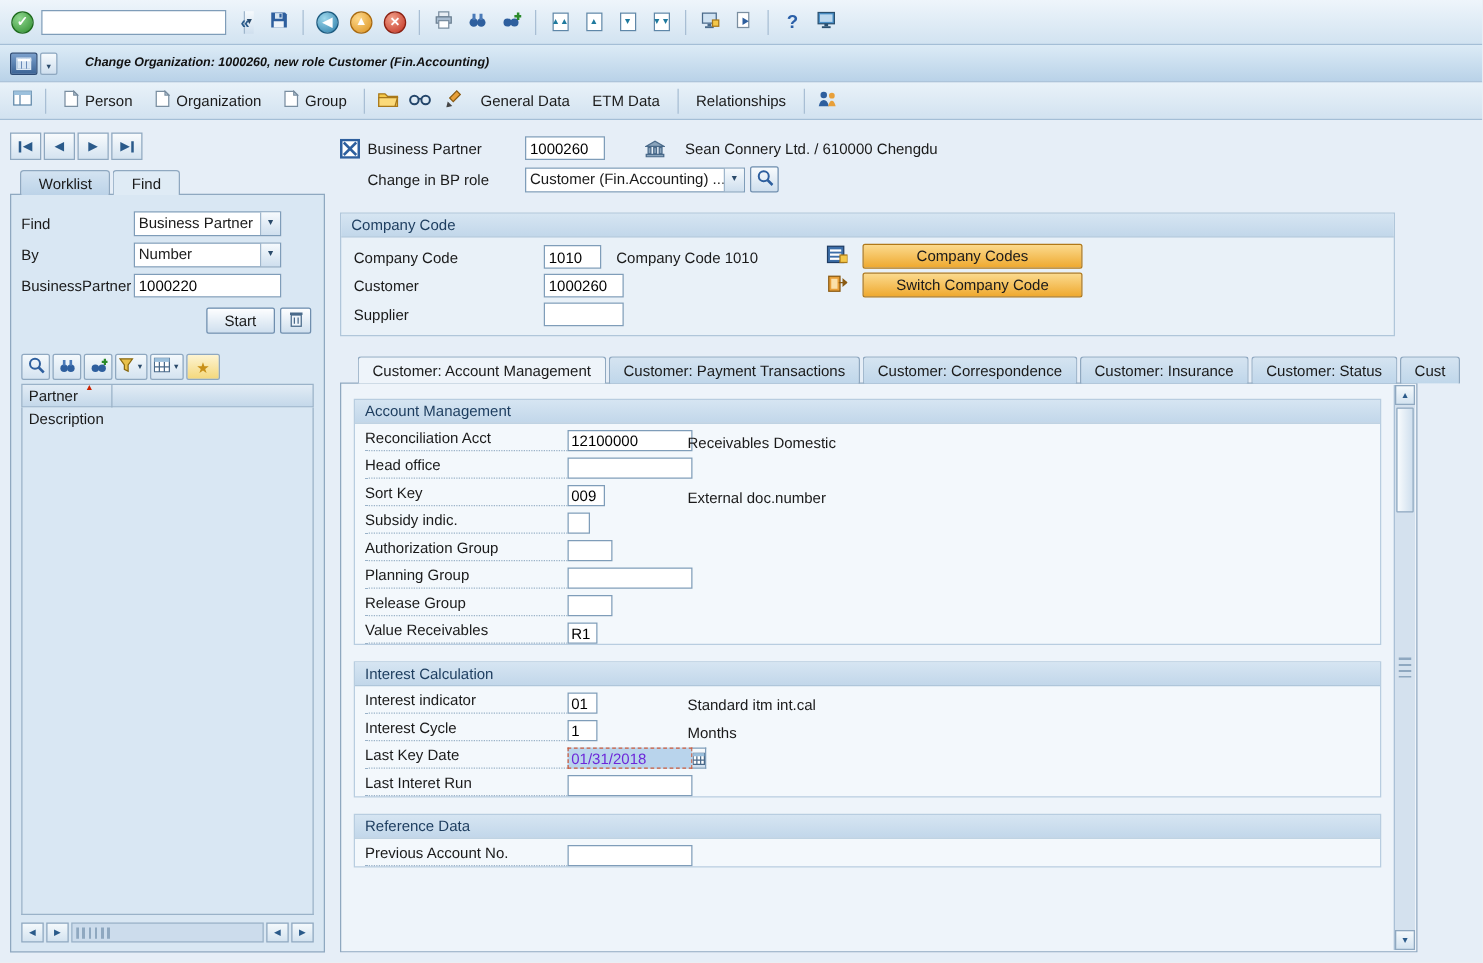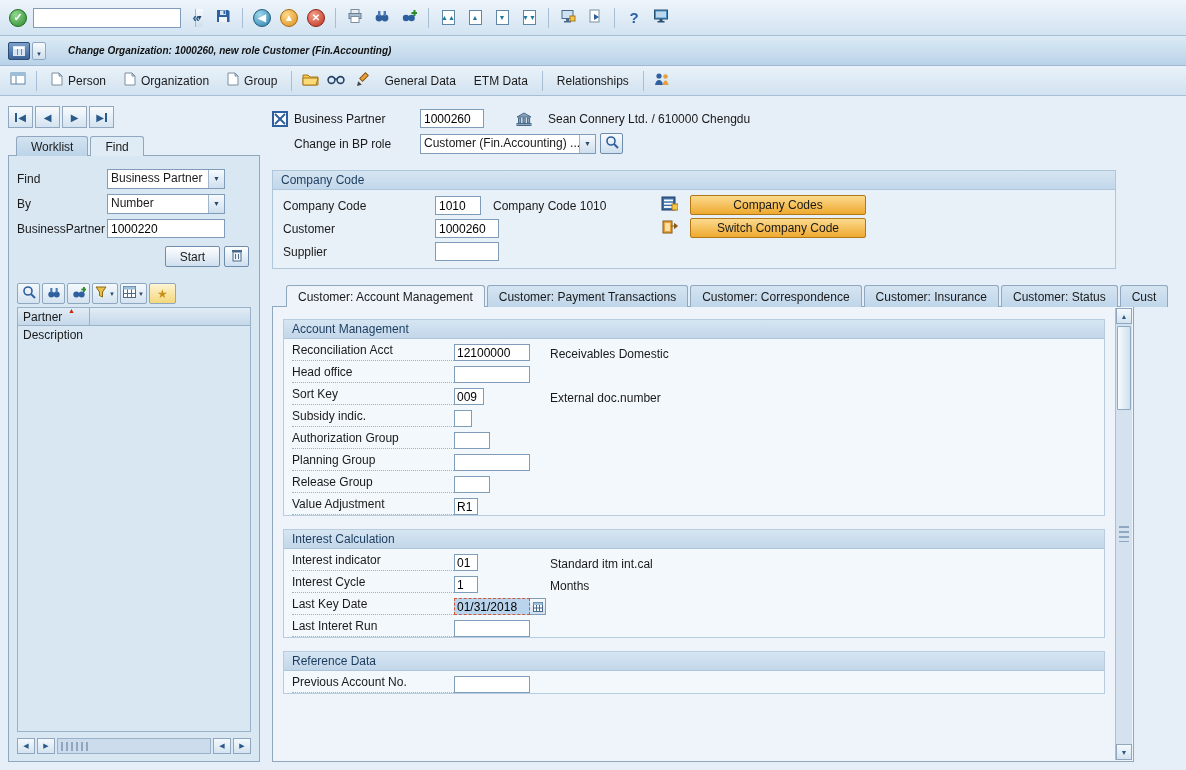--- a/index.html
+++ b/index.html
@@ -132,22 +132,22 @@
 
   .content-box { width:862px; flex:1; border:1px solid #8fa8c0; background:#eef4fa; margin-top:-1px;
                  position:relative; padding:12px 28px 6px 10px; overflow:hidden; }
   .group { border:1px solid #b8cde0; background:#f3f8fc; margin-bottom:13px; }
   .frow { display:flex; align-items:flex-end; height:22px; padding-left:8px; }
   .flabel { width:162px; align-self:stretch; display:flex; align-items:center;
             border-bottom:1px dotted #9ab2c8; }
   .fvalue { width:96px; display:flex; align-items:center; }
   input.fi { height:17px; border:1px solid #7f9db9; font-size:12px; padding:0 2px;
              font-family:"Liberation Sans", sans-serif; }
-  .w78 { width:76px; } .w38 { width:36px; } .w30 { width:30px; } .w25 { width:24px; } .w20 { width:18px; }
-  input.date-sel { background:#b9d4ec; border:1px dashed #cc5a3a; color:#000000; }
+  .w78 { width:100px; } .w38 { width:36px; } .w30 { width:30px; } .w25 { width:24px; } .w20 { width:18px; }
+  input.date-sel { background:#b9d4ec; border:1px dashed #cc5a3a; color:#6d28d9; }
   .cal-btn { width:16px; height:17px; border:1px solid #7f9db9; border-left:none;
              background:linear-gradient(#f8fbfd,#cfdfee); display:flex; align-items:center; justify-content:center; }
 
   .vscroll { position:absolute; top:1px; right:1px; bottom:1px; width:17px; background:#d4e1ee;
              border-left:1px solid #aac0d6; display:flex; flex-direction:column; align-items:center; }
   .vs-btn { width:16px; height:16px; border:1px solid #8fa8c0; background:linear-gradient(#f4f9fc,#d4e3f0);
             font-size:7px; color:#2a5a8a; display:flex; align-items:center; justify-content:center; flex:none; }
   .vs-thumb { width:14px; height:84px; border:1px solid #8fa8c0; border-radius:1px;
               background:linear-gradient(90deg,#f8fbfd,#cfdfee); margin-top:2px; flex:none; }
   .vs-grip { width:10px; height:16px; margin-top:116px; flex:none;
@@ -595,21 +595,21 @@
             <span></span>
           </div>
           <div class="frow">
             <span class="flabel">Release Group</span>
             <span class="fvalue">
                 <input class="fi w38" value="" style="">
               </span>
             <span></span>
           </div>
           <div class="frow">
-            <span class="flabel">Value Adjustment</span>
+            <span class="flabel">Value Receivables</span>
             <span class="fvalue">
                 <input class="fi w25" value="R1" style="">
               </span>
             <span></span>
           </div>
         </div>
 
         <div class="group">
           <div class="group-head">Interest Calculation</div>
           <div class="frow">

